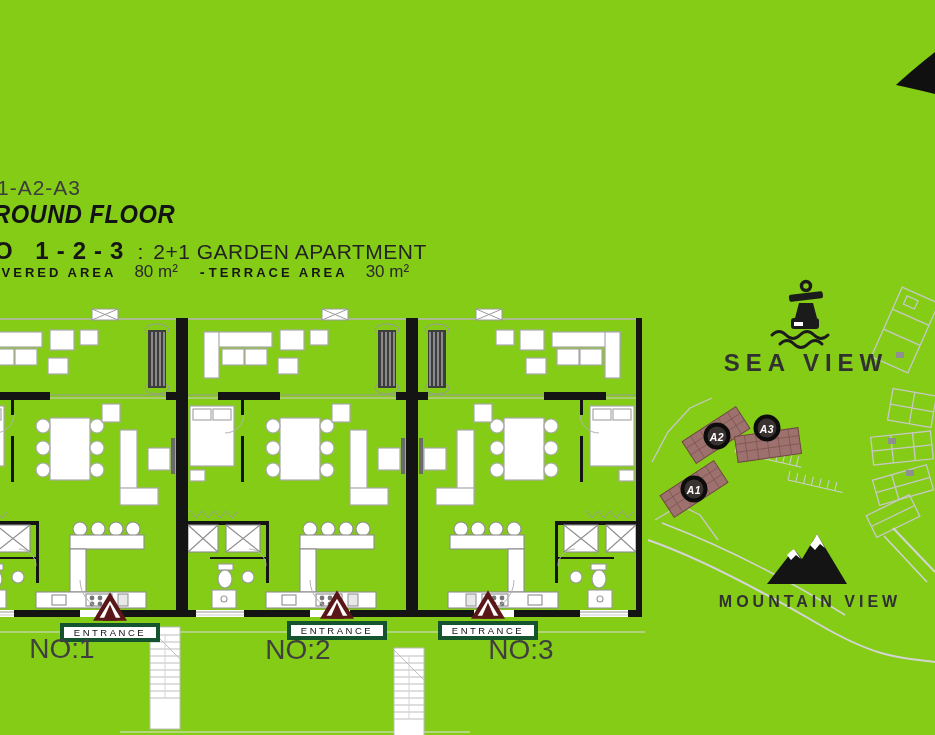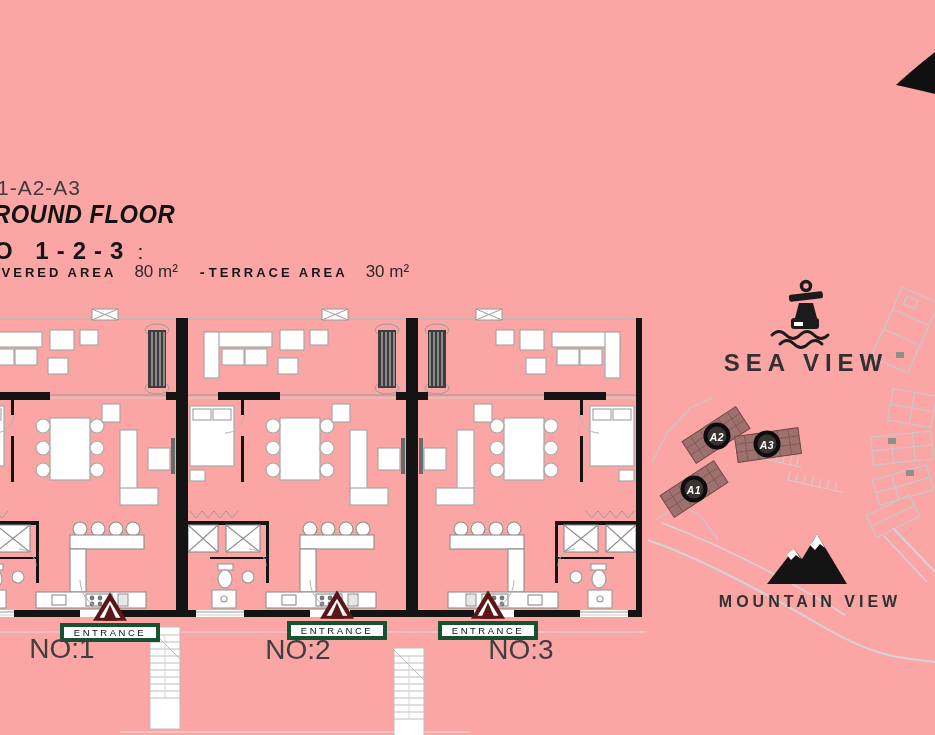--- a/index.html
+++ b/index.html
@@ -1,17 +1,17 @@
 <!DOCTYPE html>
 <html><head>
 <meta charset="utf-8">
 <style>
   html,body{margin:0;padding:0;}
   body{font-family:"Liberation Sans",sans-serif;background:#ffffff;}
-  #stage{position:relative;width:935px;height:735px;background:#fca5a5;overflow:hidden;}
+  #stage{position:relative;width:935px;height:735px;background:#84cc16;overflow:hidden;}
   #plan-svg{position:absolute;left:0;top:0;}
   .abs{position:absolute;}
   
   .hdr-line1{left:-3px;top:176px;font-size:21px;color:#3c3c3c;letter-spacing:1px;white-space:nowrap;}
   .hdr-line2{left:-7px;top:200px;font-size:25px;font-weight:700;font-style:italic;color:#131313;
              transform:scaleX(.95);transform-origin:left;white-space:nowrap;letter-spacing:.5px;}
   .hdr-line3{left:-6px;top:237px;display:flex;align-items:baseline;white-space:nowrap;}
   .hdr-line3 .no{font-size:24px;font-weight:700;letter-spacing:8px;color:#161616;}
   .hdr-line3 .colon{font-size:21px;color:#222;margin:0 10px 0 6px;font-weight:400;}
   .hdr-line3 .desc{font-size:21px;color:#232323;letter-spacing:.5px;}
@@ -302,20 +302,21 @@
     </g>
 
     <path d="M935,52 C922,62 907,75 896,85 C910,88 923,91 935,94 Z" fill="#101010"></path>
   </svg>
 
   <div class="abs hdr-line1">1-A2-A3</div>
   <div class="abs hdr-line2">ROUND FLOOR</div>
   <div class="abs hdr-line3">
     <span class="no">O 1-2-3</span>
     <span class="colon">:</span>
+    <span class="desc">2+1 GARDEN APARTMENT</span>
   </div>
   <div class="abs hdr-line4">
     <span class="blk">IVERED AREA</span>
     <span class="val">80 m²</span>
     <span class="dash">-</span>
     <span class="blk">TERRACE AREA</span>
     <span class="val">30 m²</span>
   </div>
 
   <div class="abs entrance" style="left:110px;top:592px;">
@@ -346,20 +347,20 @@
   <div class="abs no-label" style="left:62px;top:633px;">NO:1</div>
   <div class="abs no-label" style="left:298px;top:634px;">NO:2</div>
   <div class="abs no-label" style="left:506px;top:634px;margin-left:15px;">NO:3</div>
 
   <div class="abs badge" style="left:694px;top:489px;">
     <span>A1</span>
   </div>
   <div class="abs badge" style="left:717px;top:436px;">
     <span>A2</span>
   </div>
-  <div class="abs badge" style="left:767px;top:444px;">
+  <div class="abs badge" style="left:767px;top:428px;">
     <span>A3</span>
   </div>
 
   <div class="abs view-label sea-label" style="left:806px;top:349px;">SEA VIEW</div>
   <div class="abs view-label mtn-label" style="left:810px;top:593px;">MOUNTAIN VIEW</div>
 
 </div>
 
 </body></html>

